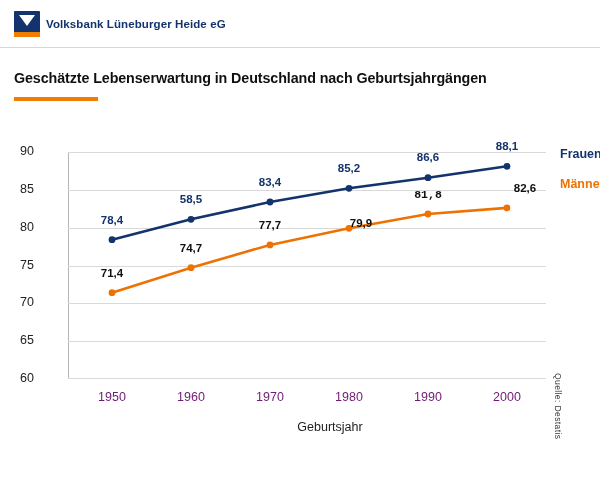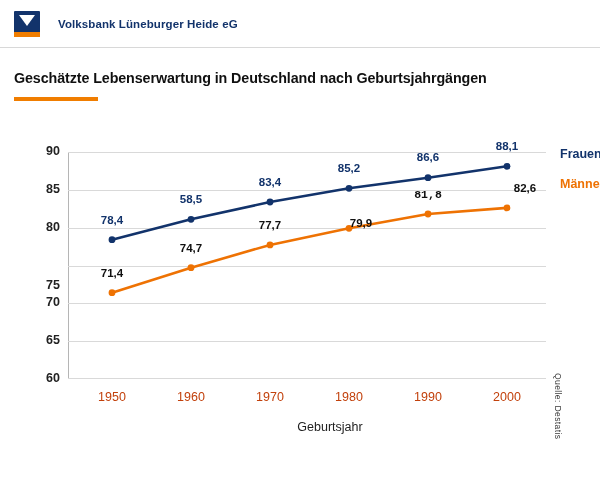--- a/index.html
+++ b/index.html
@@ -46,21 +46,21 @@
     border-top: 11px solid #ffffff;
   }
   .logo .bar {
     position: absolute;
     left: 0; bottom: 0;
     width: 26px;
     height: 5px;
     background: #f07d00;
   }
   .brand {
-    margin-left: 18px;
+    margin-left: 6px;
     font-size: 11.5px;
     font-weight: bold;
     letter-spacing: 0.1px;
     color: #12336b;
   }
   .header-rule {
     position: absolute;
     left: 0; top: 47px;
     width: 600px;
     height: 1px;
@@ -120,31 +120,30 @@
   .axis-bottom {
     position: absolute;
     left: 0; top: 226px;
     width: 478px;
     height: 1px;
     background: #b5b5b5;
   }
   .ylabel {
     position: absolute;
     width: 40px;
-    text-align: right;
+    text-align: left;
     font-size: 12.5px;
     color: #222;
-    font-weight: bold;
   }
   .xlabel {
     position: absolute;
     width: 70px;
     text-align: center;
     font-size: 12.5px;
-    color: #c2410c;
+    color: #701a75;
   }
   .axis-title {
     position: absolute;
     width: 600px;
     text-align: center;
     left: 30px;
     top: 302px;
     font-size: 12.5px;
     color: #222;
   }
@@ -211,21 +210,21 @@
     <div class="gridline" style="top:75.7px;"></div>
     <div class="gridline" style="top:113.5px;"></div>
     <div class="gridline" style="top:151.3px;"></div>
     <div class="gridline" style="top:189.2px;"></div>
     <div class="gridline" style="top:226px;"></div>
   </div>
 
   <div class="ylabel" style="left:20px; top:26px;">90</div>
   <div class="ylabel" style="left:20px; top:63.8px;">85</div>
   <div class="ylabel" style="left:20px; top:101.7px;">80</div>
-  <div class="ylabel" style="left:20px; top:139.5px;margin-top:20px;">75</div>
+  <div class="ylabel" style="left:20px; top:139.5px;">75</div>
   <div class="ylabel" style="left:20px; top:177.3px;">70</div>
   <div class="ylabel" style="left:20px; top:215.2px;">65</div>
   <div class="ylabel" style="left:20px; top:253px;">60</div>
 
   <div class="xlabel" style="left:77px;  top:272px;">1950</div>
   <div class="xlabel" style="left:156px; top:272px;">1960</div>
   <div class="xlabel" style="left:235px; top:272px;">1970</div>
   <div class="xlabel" style="left:314px; top:272px;">1980</div>
   <div class="xlabel" style="left:393px; top:272px;">1990</div>
   <div class="xlabel" style="left:472px; top:272px;">2000</div>

